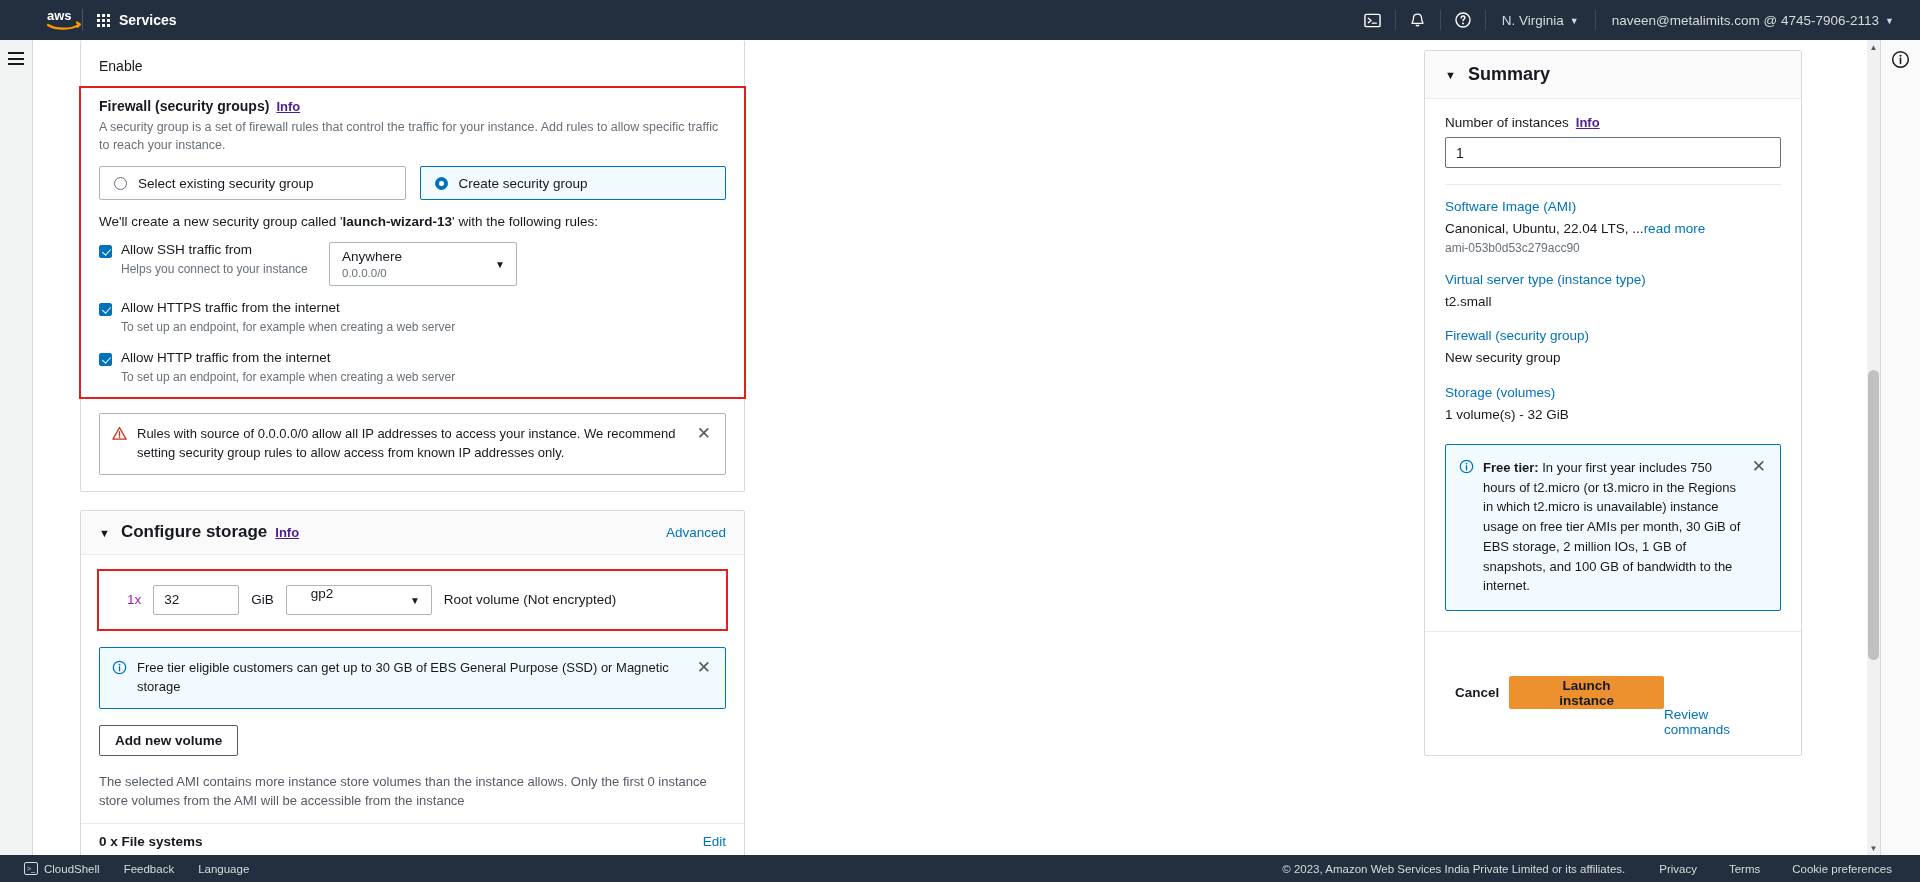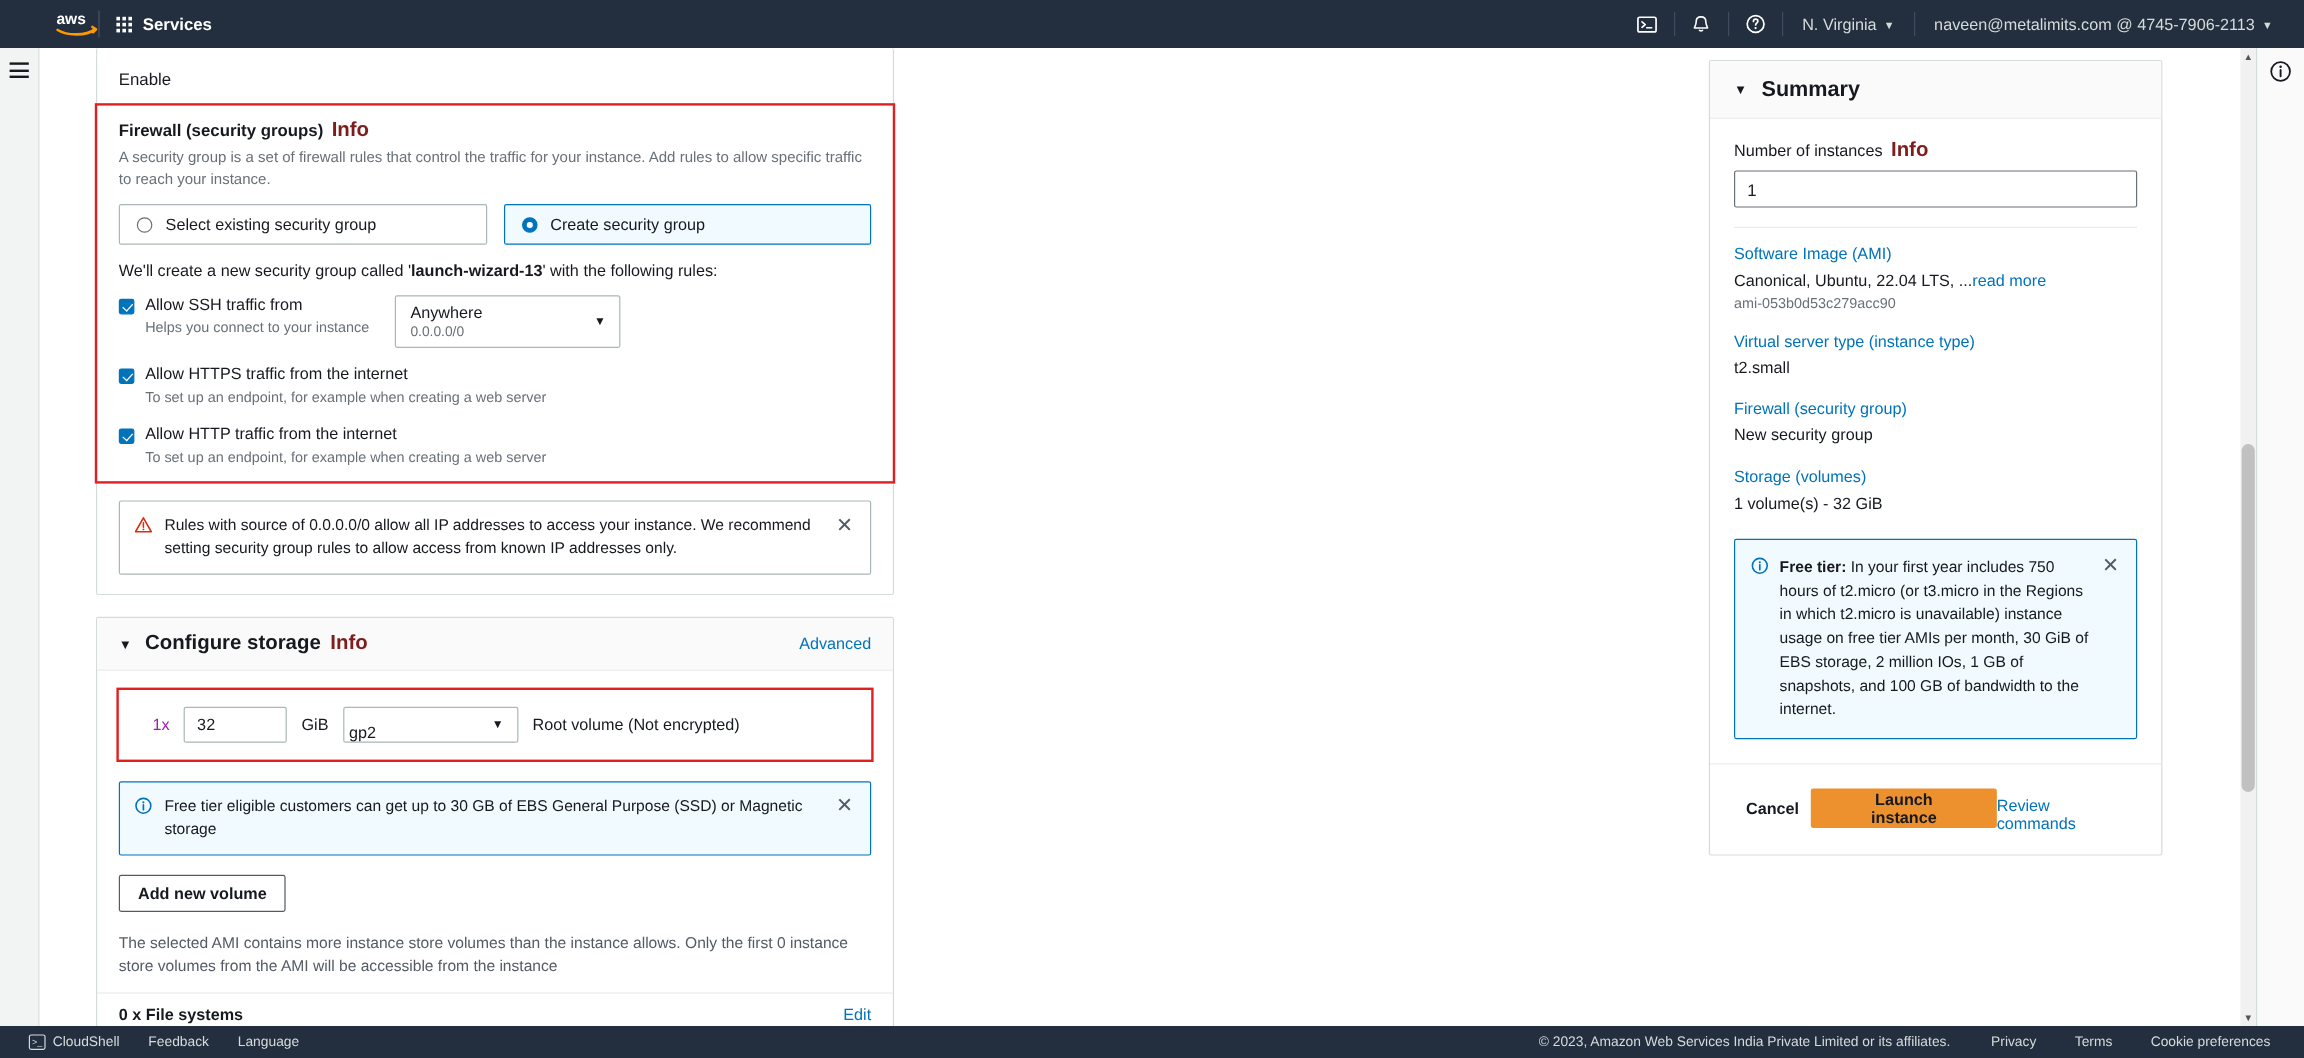--- a/index.html
+++ b/index.html
@@ -72,21 +72,21 @@
   .panel-top-cut { border-top: 0; }
 
   .sec-pad { padding: 0 18px; }
 
   .enable-text { font-size: 14px; color: #16191f; padding: 12px 18px 0 18px; }
   .clipped-label { font-size: 13px; color: #687078; padding-left: 18px; height: 6px; overflow: hidden; }
 
   .redbox { border: 2px solid #e02020; }
 
   .h4 { font-size: 14px; font-weight: 700; color: #16191f; display: flex; align-items: baseline; gap: 7px; }
-  .info-link { font-size: 17px; color: #7f1d1d; font-weight: 700; cursor: pointer; }
+  .info-link { font-size: 13px; color: #4c1d95; font-weight: 700; cursor: pointer; text-decoration: underline; }
   .desc { font-size: 12.5px; color: #687078; line-height: 1.45; margin-top: 4px; }
 
   .radio-row { display: flex; gap: 14px; margin-top: 12px; }
   .radio-card {
     flex: 1; height: 34px; border: 1px solid #aab7b8; border-radius: 2px;
     display: flex; align-items: center; padding: 0 14px; gap: 11px;
     font-size: 13.5px; color: #16191f; cursor: pointer; background: #fff;
   }
   .radio-card.selected { border-color: #0073bb; background: #f1faff; }
   .rdo { width: 13px; height: 13px; border-radius: 50%; border: 1.5px solid #687078; background: #fff; flex: 0 0 13px; position: relative; }
@@ -143,21 +143,21 @@
 
   .vol-row { display: flex; align-items: center; gap: 12px; padding: 14px 16px; }
   .vol-x { font-size: 13.5px; color: #a21caf; margin-left: 12px; }
   .txt-input {
     height: 30px; border: 1px solid #aab7b8; border-radius: 2px; padding: 0 10px;
     font-size: 13.5px; color: #16191f; font-family: "Liberation Sans", sans-serif; outline: none; background: #fff;
   }
   .gib-lbl { font-size: 13.5px; color: #16191f; }
   .sel-1l {
     width: 146px; height: 30px; border: 1px solid #aab7b8; border-radius: 2px; background: #fff;
-    display: flex; align-items: flex-end; padding: 0 4px; font-size: 13.5px; color: #16191f;
+    display: flex; align-items: flex-start; padding: 0 24px; font-size: 13.5px; color: #16191f;
     position: relative; cursor: pointer;
   }
   .root-lbl { font-size: 13.5px; color: #16191f; }
 
   .btn-outline {
     height: 31px; border: 1px solid #545b64; border-radius: 2px; background: #fff;
     font-size: 13.5px; font-weight: 700; color: #16191f; padding: 0 15px; cursor: pointer;
     font-family: "Liberation Sans", sans-serif;
   }
   .note-text { font-size: 13px; color: #545b64; line-height: 1.5; padding: 0 18px; }
@@ -201,21 +201,21 @@
   .btn-cancel {
     background: transparent; border: 0; font-size: 13.5px; font-weight: 700; color: #16191f;
     cursor: pointer; padding: 8px 10px; font-family: "Liberation Sans", sans-serif;
   }
   .btn-launch {
     margin-left: auto; background: #ec912d; border: 1px solid #ec912d; border-radius: 2px;
     height: 33px; padding: 0 24px; font-size: 13.5px; font-weight: 700; color: #16191f;
     cursor: pointer; font-family: "Liberation Sans", sans-serif;
   }
   .review-row { display: flex; justify-content: flex-end; margin-top: 11px; padding-right: 4px; }
-  .review-link { font-size: 13.5px; color: #0073bb; cursor: pointer; }
+  .review-link { font-size: 13.5px; color: #0073bb; cursor: pointer; margin-top: 48px; }
 
   
   .right-rail {
     width: 40px; flex: 0 0 40px; background: #fafafa; border-left: 1px solid #d5dbdb;
     display: flex; flex-direction: column; align-items: center; padding-top: 10px;
   }
   .rr-icon { cursor: pointer; }
 
   
   .vscroll {

